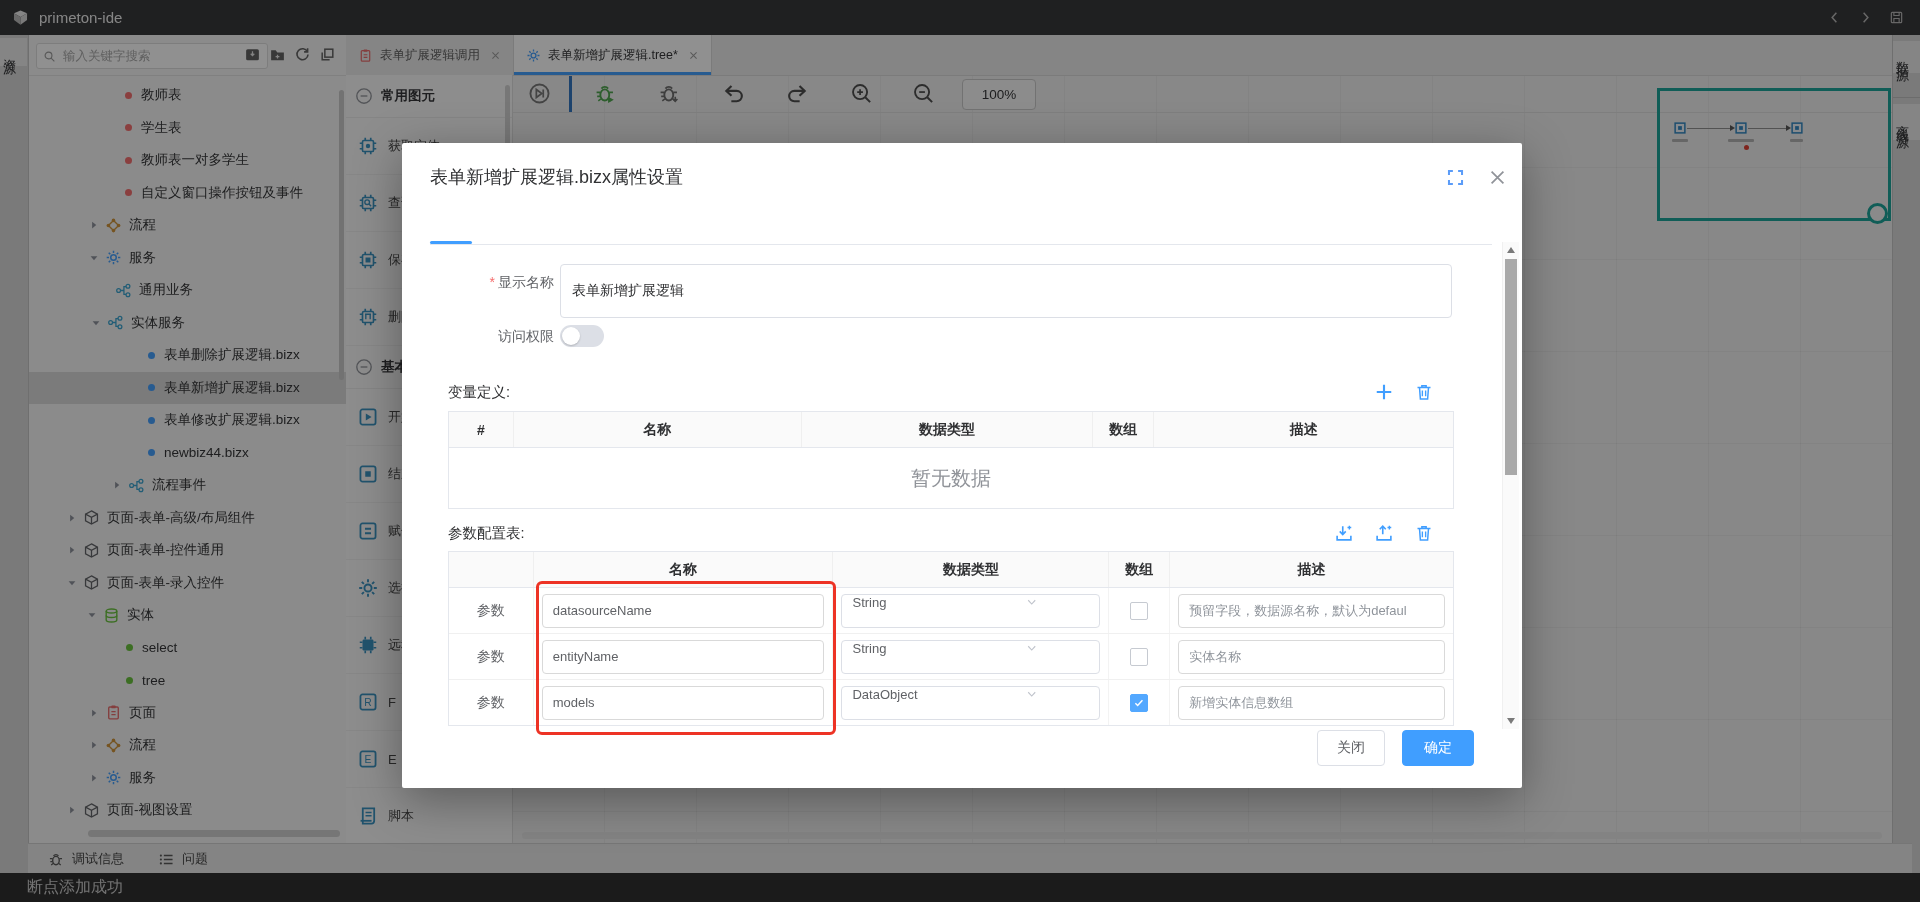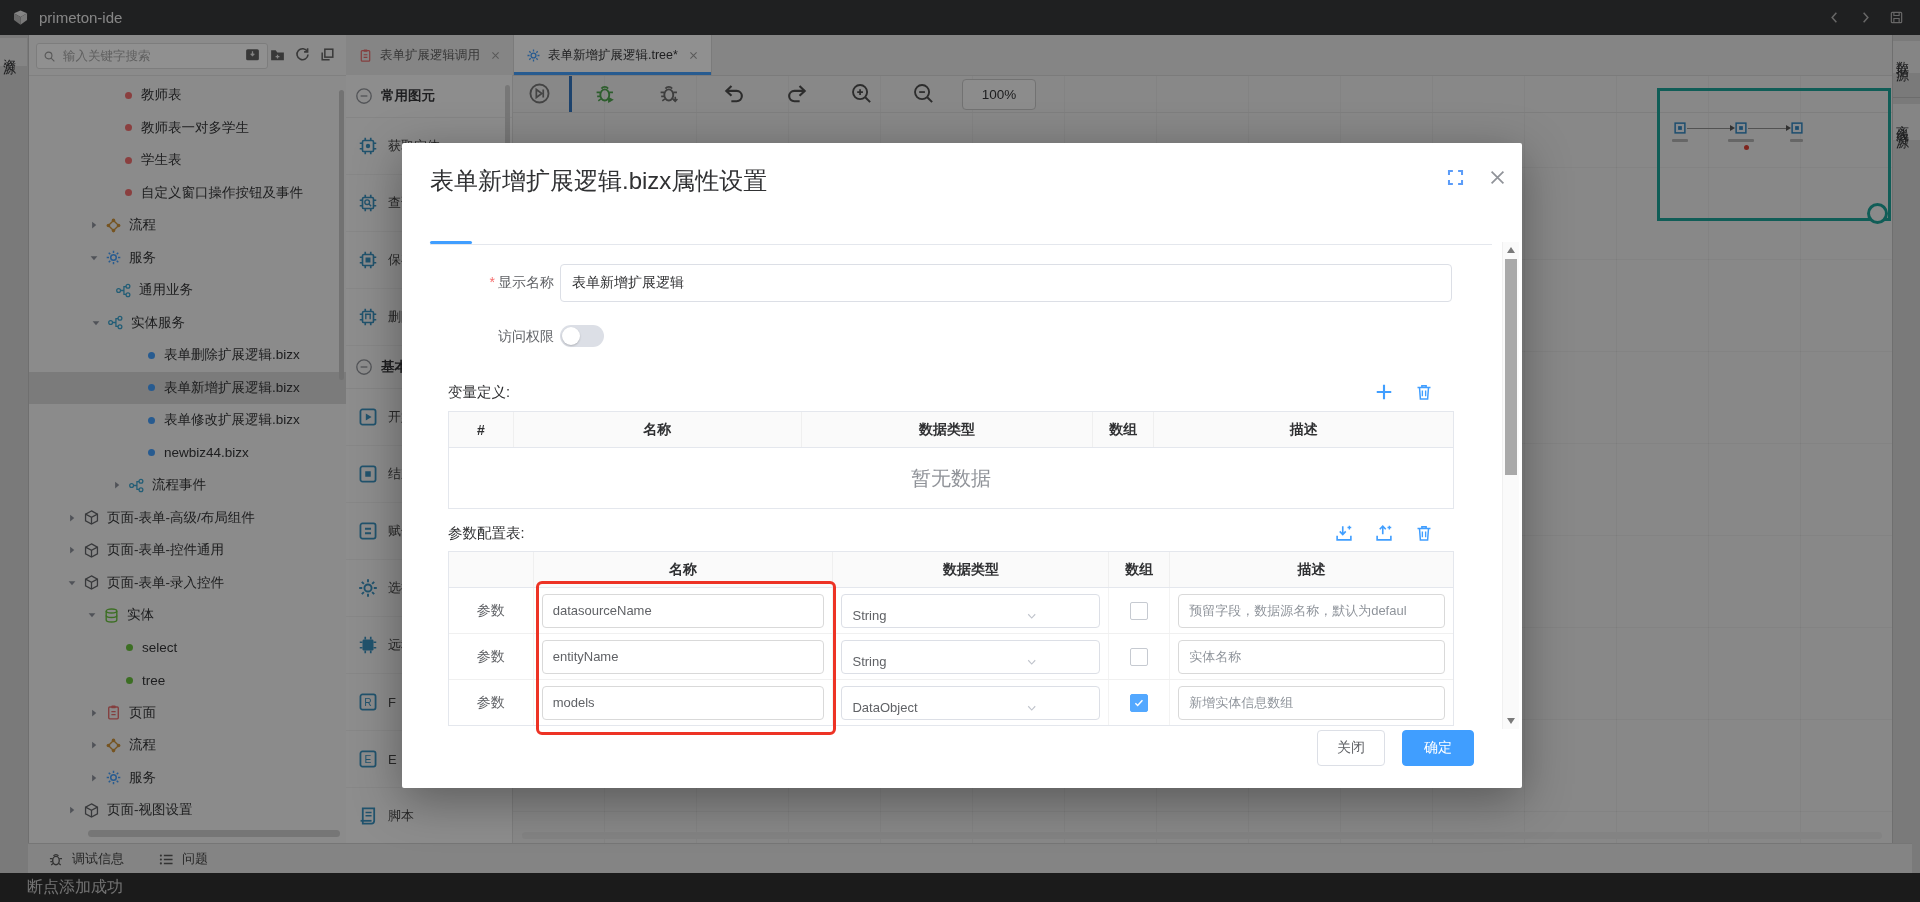--- a/index.html
+++ b/index.html
@@ -97,30 +97,30 @@
   .bb-item{display:flex;align-items:center;gap:7px;font-size:13px;color:#3f3f3f;cursor:pointer;}
   .bb-item .ic{width:17px;height:17px;}
   .statusbar{position:absolute;left:0;top:873px;width:1920px;height:29px;background:#2b2b2b;
              display:flex;align-items:center;z-index:10;}
   .statusbar span{margin-left:27px;font-size:16px;color:#c9c9c9;}
 
   
   .overlay{position:absolute;inset:0;background:rgba(8,8,8,0.45);z-index:50;}
   .modal{position:absolute;left:402px;top:143px;width:1120px;height:645px;background:#fff;
          border-radius:2px;box-shadow:0 12px 48px rgba(0,0,0,0.35);z-index:60;font-size:14px;}
-  .m-title{position:absolute;left:28px;top:22px;font-size:24px;color:#303133;}
+  .m-title{position:absolute;left:28px;top:22px;font-size:18px;color:#303133;}
   .m-full{position:absolute;left:1044px;top:25px;width:19px;height:19px;cursor:pointer;}
   .m-close{position:absolute;left:1085px;top:24px;width:21px;height:21px;cursor:pointer;}
   .m-tabline{position:absolute;left:28px;top:101px;width:1062px;height:1px;background:#e4e7ed;}
   .m-tabactive{position:absolute;left:28px;top:98px;width:42px;height:3px;background:#409eff;border-radius:2px;}
 
   .m-label{position:absolute;width:106px;text-align:right;font-size:14px;color:#606266;}
   .req-star{color:#f56c6c;margin-right:3px;}
   .m-input{position:absolute;left:158px;top:121px;width:868px;height:36px;border:1px solid #dcdfe6;
-           border-radius:4px;padding:0 11px;font-size:14px;color:#303133;outline:none;font-family:inherit;}
+           border-radius:4px;padding:8px 11px;font-size:14px;color:#303133;outline:none;font-family:inherit;}
   .toggle{position:absolute;left:158px;top:182px;width:44px;height:22px;background:#dcdfe6;
           border-radius:11px;cursor:pointer;}
   .toggle::after{content:"";position:absolute;left:2px;top:2px;width:18px;height:18px;background:#fff;
           border-radius:50%;box-shadow:0 1px 2px rgba(0,0,0,.2);}
   .sec-label{position:absolute;font-size:14.5px;color:#303133;}
   .sec-actions{position:absolute;display:flex;gap:20px;}
   .sec-actions .ic{width:20px;height:20px;cursor:pointer;}
 
   .dtable{position:absolute;left:46px;width:1004px;border:1px solid #e4e7ed;background:#fff;}
   .dt-head{display:flex;background:#fafafa;border-bottom:1px solid #e4e7ed;}
@@ -131,21 +131,21 @@
   .dt-row:last-child{border-bottom:none;}
   .dt-cell{display:flex;align-items:center;justify-content:center;border-right:1px solid #f3f3f3;}
   .dt-cell:last-child{border-right:none;}
   .dt-empty{height:60px;display:flex;align-items:center;justify-content:center;color:#909399;font-size:20px;}
   .row-kind{font-size:14px;color:#606266;}
   .cell-input{height:34px;line-height:32px;border:1px solid #d9d9d9;border-radius:4px;background:#fff;
               padding:0 10px;font-size:13px;color:#606266;overflow:hidden;white-space:nowrap;
               box-sizing:border-box;width:100%;margin:0 8px;cursor:text;}
   .cell-input.desc{color:#8f949b;}
   .cell-select{height:34px;border:1px solid #dcdfe6;border-radius:4px;background:#fff;display:flex;
-               align-items:flex-end;font-size:13px;color:#606266;padding:0 8px 4px 10px;box-sizing:border-box;
+               align-items:flex-start;font-size:13px;color:#606266;padding:0 8px 4px 10px;box-sizing:border-box;
                width:100%;margin:0 8px;cursor:pointer;}
   .cell-select span{flex:1;}
   .cell-select .ic{width:14px;height:14px;}
   .cb{width:16px;height:16px;border:1px solid #c6cad1;border-radius:2px;background:#fff;display:inline-flex;
       align-items:center;justify-content:center;cursor:pointer;}
   .cb.checked{background:#53a8ff;border-color:#53a8ff;}
   .cb svg{width:12px;height:12px;}
 
   .hl-red{position:absolute;left:134px;top:438px;width:294px;height:148px;border:3px solid #ed3325;
           border-radius:6px;pointer-events:none;z-index:5;}
@@ -239,25 +239,25 @@
           </span>
       </div>
     </div>
     <div class="tree" id="tree-container">
         <div class="tree-row" style="padding-left:97px">
           <span class="bullet" style="background:#f56c6c"></span>
           <span>教师表</span>
         </div>
         <div class="tree-row" style="padding-left:97px">
           <span class="bullet" style="background:#f56c6c"></span>
-          <span>教师表一对多学生</span>
+          <span>学生表</span>
         </div>
         <div class="tree-row" style="padding-left:97px">
           <span class="bullet" style="background:#f56c6c"></span>
-          <span>学生表</span>
+          <span>教师表一对多学生</span>
         </div>
         <div class="tree-row" style="padding-left:97px">
           <span class="bullet" style="background:#f56c6c"></span>
           <span>自定义窗口操作按钮及事件</span>
         </div>
         <div class="tree-row" style="padding-left:60px">
           <span class="ic arrow">
             <svg viewBox="0 0 16 16">
               <path d="M5.5 3.5l5.5 4.5-5.5 4.5z" fill="#8a8f99"></path>
             </svg>

